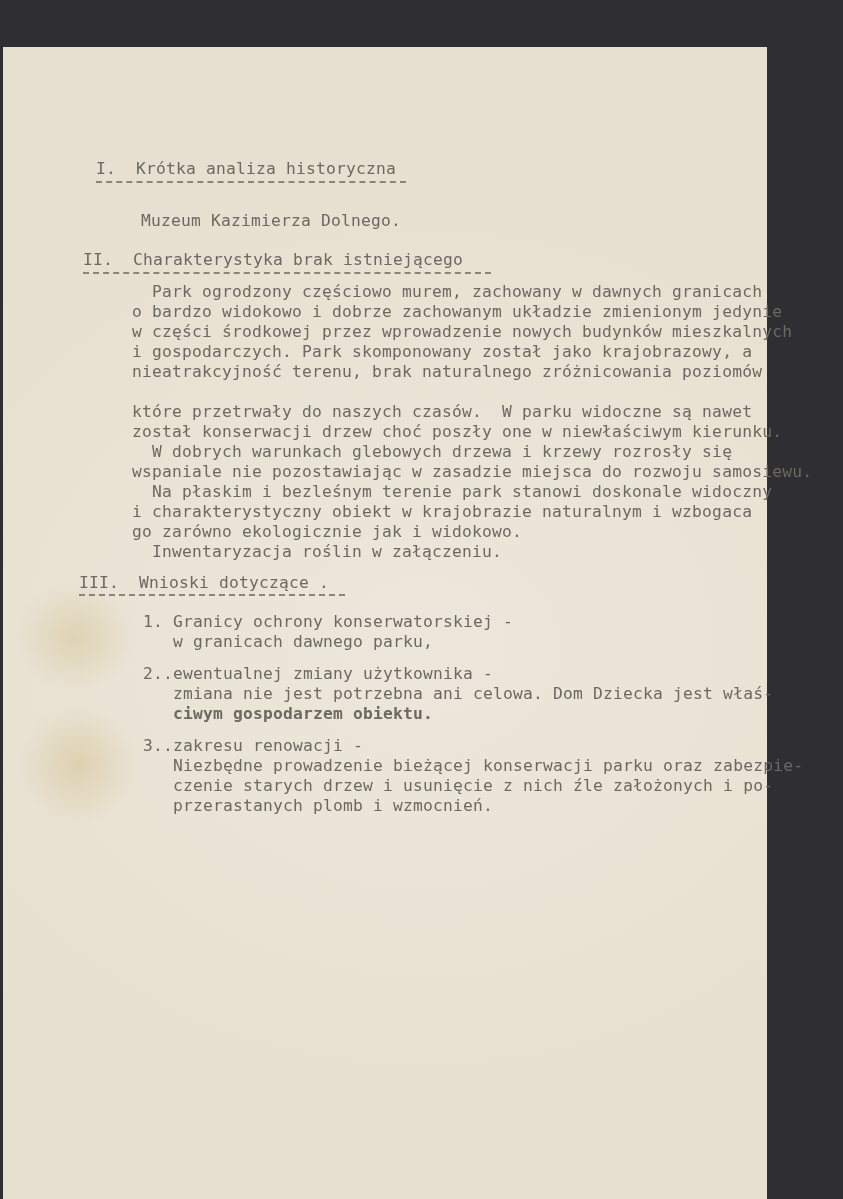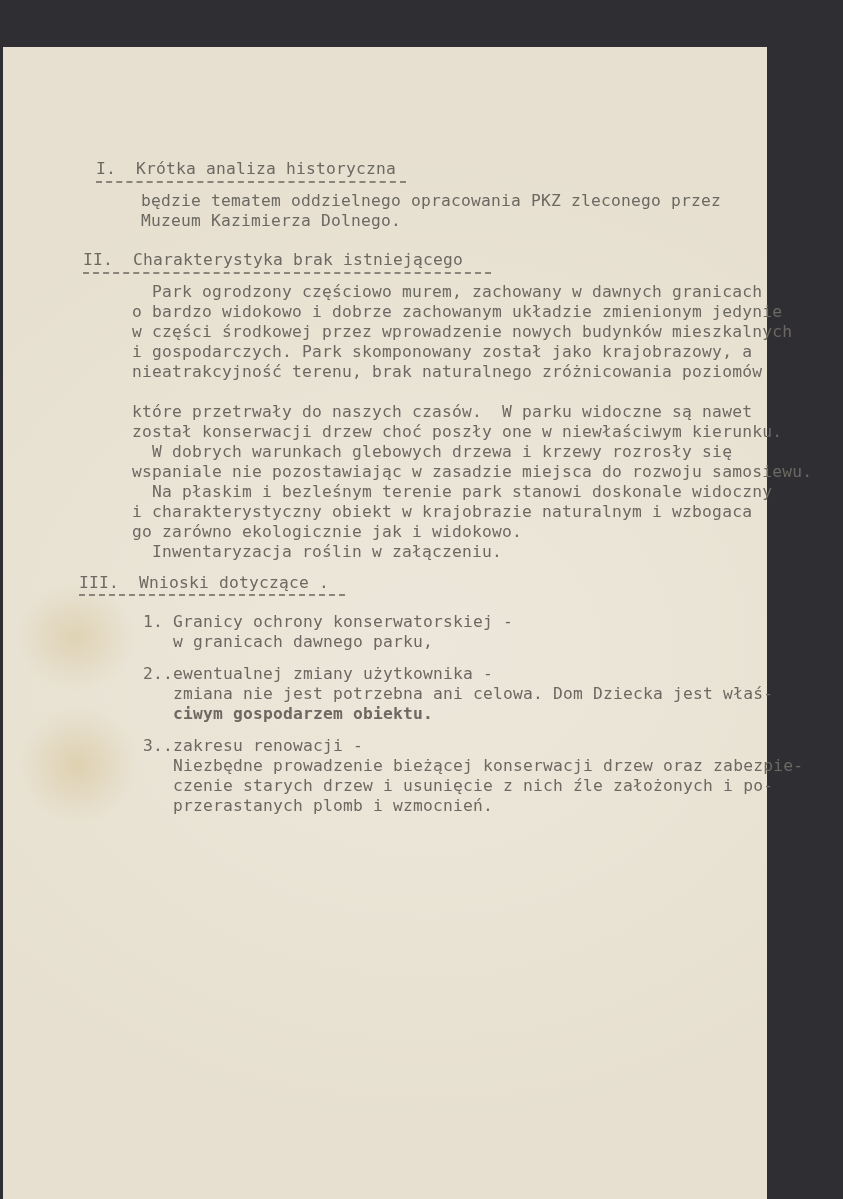--- a/index.html
+++ b/index.html
@@ -32,21 +32,20 @@
       border-top: 2px dashed #8a847a;
     }
   </style>
 </head>
 <body>
 
 <div class="paper">
 
   <div class="tw heading" style="left:93px; top:112px;">I.  Krótka analiza historyczna</div>
   <div class="uline" style="left:93px; top:134px; width:310px;"></div>
-  <div class="tw" style="left:138px; top:144px;">będzie tematem oddzielnego opracowania PKZ zleconego przez</div>
   <div class="tw" style="left:138px; top:164px;">Muzeum Kazimierza Dolnego.</div>
 
   <div class="tw heading" style="left:80px; top:203px;">II.  Charakterystyka brak istniejącego</div>
   <div class="uline" style="left:80px; top:225px; width:408px;"></div>
   <div class="tw" style="left:129px; top:235px;">  Park ogrodzony częściowo murem, zachowany w dawnych granicach</div>
   <div class="tw" style="left:129px; top:255px;">o bardzo widokowo i dobrze zachowanym układzie zmienionym jedynie</div>
   <div class="tw" style="left:129px; top:275px;">w części środkowej przez wprowadzenie nowych budynków mieszkalnych</div>
   <div class="tw" style="left:129px; top:295px;">i gospodarczych. Park skomponowany został jako krajobrazowy, a</div>
   <div class="tw" style="left:129px; top:315px;">nieatrakcyjność terenu, brak naturalnego zróżnicowania poziomów</div>
   <div class="tw" style="left:129px; top:355px;">które przetrwały do naszych czasów.  W parku widoczne są nawet</div>
@@ -62,17 +61,17 @@
   <div class="uline" style="left:76px; top:547px; width:266px;"></div>
 
   <div class="tw" style="left:140px; top:565px;">1. Granicy ochrony konserwatorskiej -</div>
   <div class="tw" style="left:140px; top:585px;">   w granicach dawnego parku,</div>
 
   <div class="tw" style="left:140px; top:617px;">2..ewentualnej zmiany użytkownika -</div>
   <div class="tw" style="left:140px; top:637px;">   zmiana nie jest potrzebna ani celowa. Dom Dziecka jest właś-</div>
   <div class="tw" style="left:140px; top:657px;font-weight:bold;">   ciwym gospodarzem obiektu.</div>
 
   <div class="tw" style="left:140px; top:689px;">3..zakresu renowacji -</div>
-  <div class="tw" style="left:140px; top:709px;">   Niezbędne prowadzenie bieżącej konserwacji drzew oraz zabezpie-</div>
+  <div class="tw" style="left:140px; top:709px;">   Niezbędne prowadzenie bieżącej konserwacji parku oraz zabezpie-</div>
   <div class="tw" style="left:140px; top:729px;">   czenie starych drzew i usunięcie z nich źle założonych i po-</div>
   <div class="tw" style="left:140px; top:749px;">   przerastanych plomb i wzmocnień.</div>
 
 </div>
 
 </body></html>

